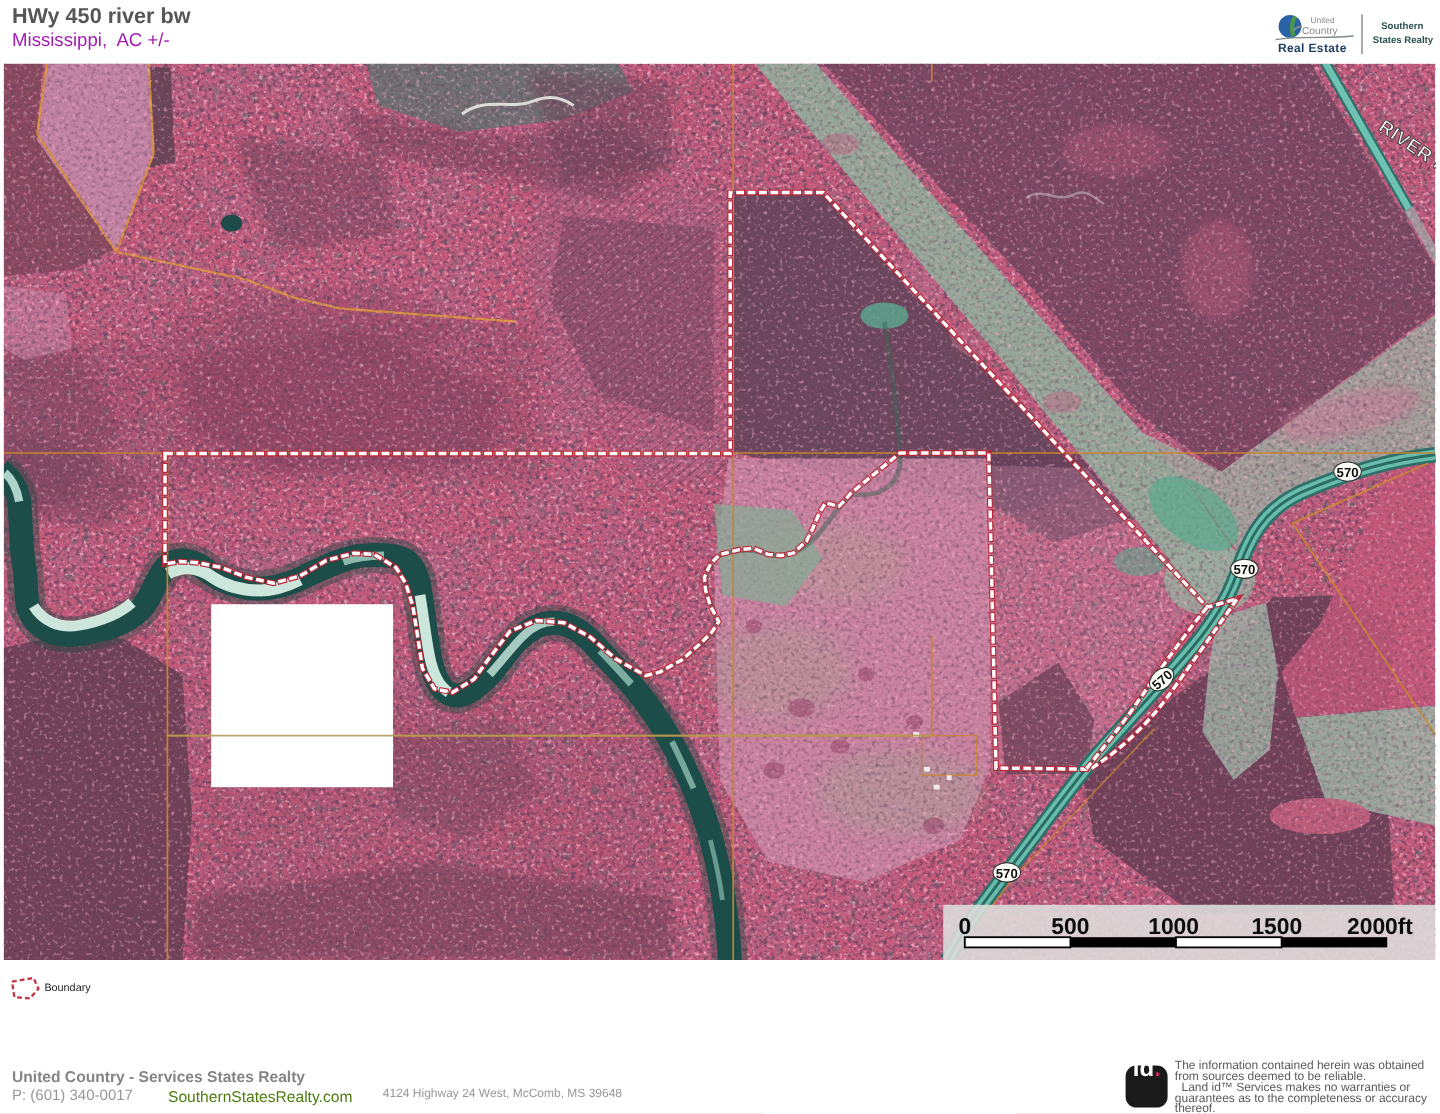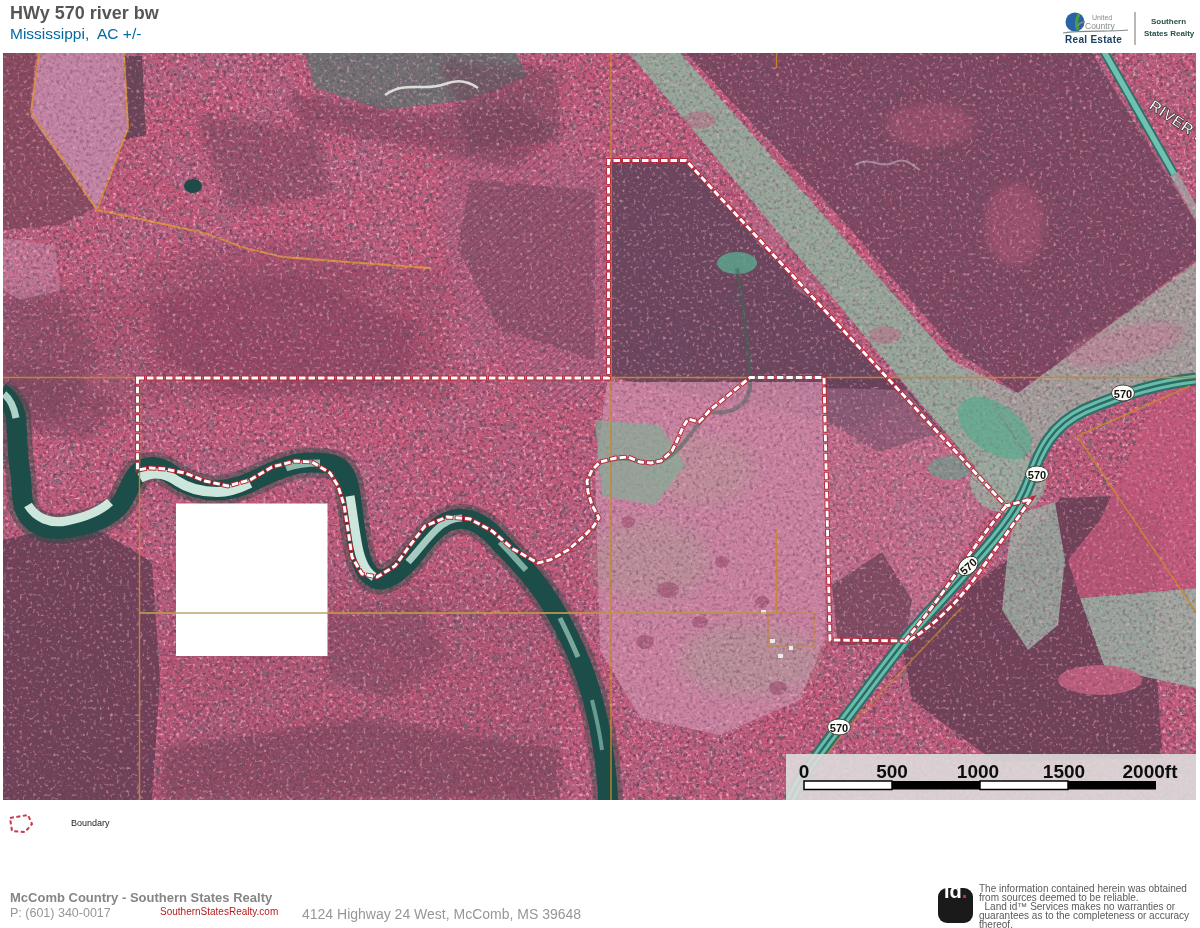--- a/index.html
+++ b/index.html
@@ -2,23 +2,23 @@
 <html><head>
 <meta charset="utf-8">
 <style>
   html,body{margin:0;padding:0;background:#fff;}
   body{width:1200px;height:928px;position:relative;font-family:"Liberation Sans",sans-serif;overflow:hidden;}
   .abs{position:absolute;}
 </style>
 </head>
 <body>
 
-<div class="abs" style="left:10px;top:3px;font-size:18px;font-weight:bold;color:#565656;letter-spacing:0px;">HWy 570 river bw</div>
-
-<div class="abs" style="left:10px;top:25px;font-size:15.5px;color:#0369a1;">Mississippi,&nbsp; AC +/-</div>
+<div class="abs" style="left:10px;top:3px;font-size:18px;font-weight:bold;color:#565656;letter-spacing:0px;">HWy 450 river bw</div>
+
+<div class="abs" style="left:10px;top:25px;font-size:15.5px;color:#a21caf;">Mississippi,&nbsp; AC +/-</div>
 
 <svg class="abs" style="left:1055px;top:5px;" width="145" height="45" viewBox="0 0 145 45">
 
   <circle cx="20" cy="17" r="9.5" fill="#2a63a5"></circle>
   <path d="M23,8.2 C20,12 19,18 21,25.5 L24.5,24.5 C22.5,18 23.5,12 26,9.5 Z" fill="#4a9a44"></path>
 
   <text x="37" y="14.5" font-size="7" fill="#8a8a8a">United</text>
   <text x="30" y="23.5" font-size="8.5" fill="#8a8a8a">Country</text>
   <path d="M30,17 a9 9 0 0 0 -7.5,4" fill="none" stroke="#8a8a8a" stroke-width="1.6"></path>
 
@@ -294,24 +294,24 @@
     <rect x="892" y="781" width="88" height="8.5" fill="#000000"></rect>
     <rect x="980" y="781" width="88" height="8.5" fill="#ffffff" stroke="#000" stroke-width="1.5"></rect>
     <rect x="1068" y="781" width="88" height="8.5" fill="#000000"></rect>
   </g>
 </svg>
 
 <svg class="abs" style="left:6px;top:812px;" width="60" height="26" viewBox="0 0 60 26">
   <polygon points="4,6 22,3 26,12 19,20 6,19" fill="none" stroke="#c63a4a" stroke-width="2" stroke-dasharray="4 2.5"></polygon>
 </svg>
 
-<div class="abs" style="left:37px;top:818px;font-size:9px;color:#222;margin-left:34px;">Boundary</div>
-
-<div class="abs" style="left:10px;top:890px;font-size:13px;font-weight:bold;color:#858585;">McComb Country - Southern States Realty</div>
+<div class="abs" style="left:37px;top:818px;font-size:9px;color:#222;">Boundary</div>
+
+<div class="abs" style="left:10px;top:890px;font-size:13px;font-weight:bold;color:#858585;">United Country - Services States Realty</div>
 
 <div class="abs" style="left:10px;top:906px;font-size:12.5px;color:#979797;">P: (601) 340-0017</div>
-<div class="abs" style="left:140px;top:906px;font-size:10px;color:#b91c1c;margin-left:20px;">SouthernStatesRealty.com</div>
-<div class="abs" style="left:302px;top:906px;font-size:14px;color:#979797;text-align:center;">4124 Highway 24 West, McComb, MS 39648</div>
+<div class="abs" style="left:140px;top:906px;font-size:13px;color:#4d7c0f;">SouthernStatesRealty.com</div>
+<div class="abs" style="left:319px;top:906px;font-size:10px;color:#979797;text-align:center;">4124 Highway 24 West, McComb, MS 39648</div>
 
 <div class="abs" style="left:938px;top:888px;width:35px;height:35px;background:#1a1a1a;border-radius:9px;"></div>
 <div class="abs" style="left:944px;top:880px;font-size:20px;font-weight:bold;color:#fff;">id<span style="color:#c52b5f;">.</span></div>
 
 <div class="abs" style="left:979px;top:884px;width:220px;font-size:10px;line-height:9px;color:#5a5a5a;">The information contained herein was obtained from sources deemed to be reliable.<br>&nbsp; Land id™ Services makes no warranties or guarantees as to the completeness or accuracy thereof.</div>
 
 </body></html>

